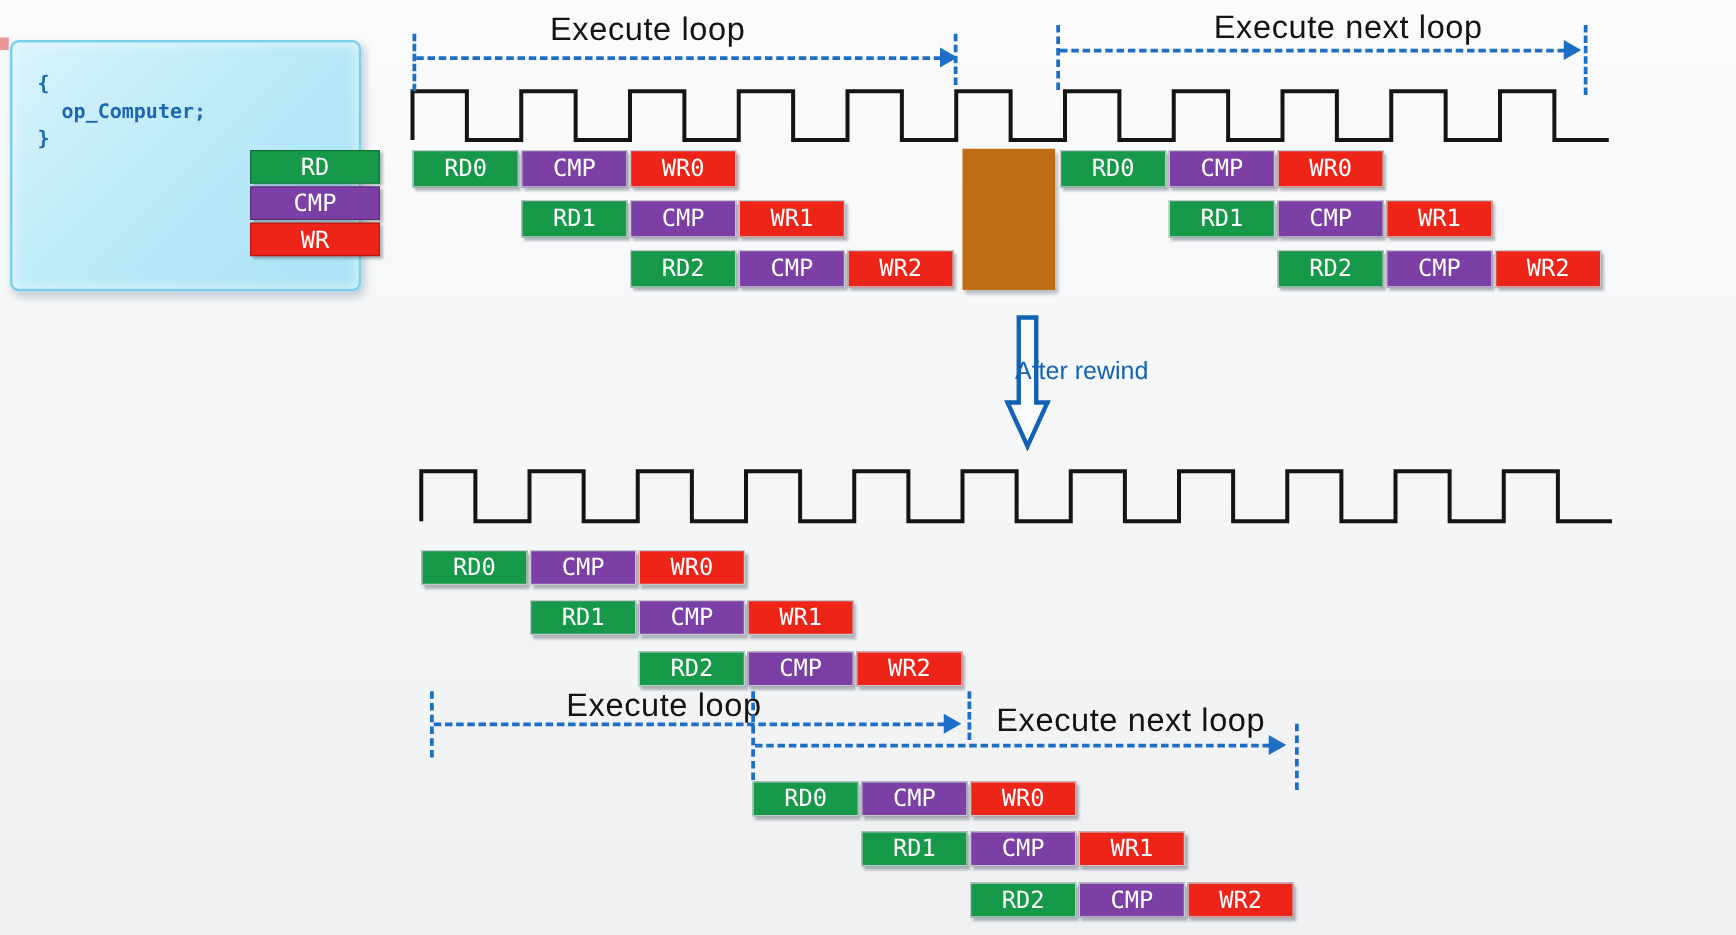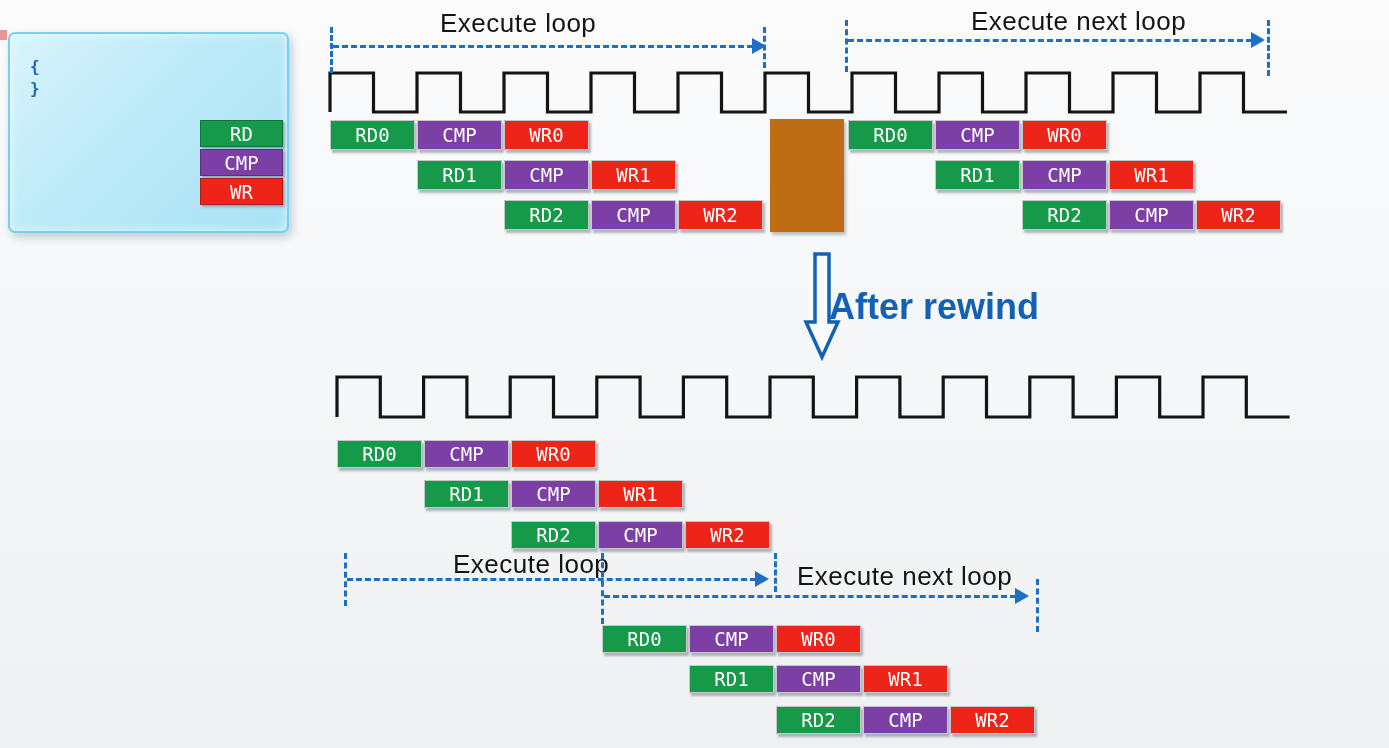--- a/index.html
+++ b/index.html
@@ -18,21 +18,21 @@
     box-sizing:border-box;
   }
   .code-text{
     position:absolute;left:20px;top:22px;
     font-family:"DejaVu Sans Mono",monospace;font-size:16px;line-height:22px;
     color:#1b66b5;font-weight:bold;
   }
   .code-line{white-space:pre;}
   .legend{position:absolute;left:200px;top:120px;}
   .legend-box{
-    width:83px;height:27px;margin-bottom:2px;
+    width:104px;height:27px;margin-bottom:2px;
     display:flex;align-items:center;justify-content:center;
     color:#fff;font-family:"DejaVu Sans Mono",monospace;font-size:19px;
     border:1px solid rgba(0,0,0,.25);box-sizing:border-box;
     box-shadow:2px 2px 2px rgba(60,70,80,.35);
   }
   
   .stage-cell{
     position:absolute;width:85px;
     display:flex;align-items:center;justify-content:center;
     color:#fff;font-family:"DejaVu Sans Mono",monospace;font-size:19px;
@@ -54,42 +54,43 @@
   .dash-h{position:absolute;height:0;border-top:3px dashed #1d6ec6;}
   .dash-v{position:absolute;width:0;border-left:3px dashed #1d6ec6;}
   .arrow-right{
     position:absolute;width:0;height:0;
     border-left:14px solid #1d6ec6;border-top:8px solid transparent;border-bottom:8px solid transparent;
   }
   .section-label{
     position:absolute;color:#141414;font-size:26px;letter-spacing:0.5px;white-space:nowrap;
   }
   .after-rewind-label{
-    position:absolute;left:829px;top:286px;
-    color:#1261b4;font-size:36px;font-weight:bold;white-space:nowrap;
+    position:absolute;left:812px;top:286px;
+    color:#1261b4;font-size:20px;font-weight:normal;white-space:nowrap;
   }
   svg.overlay{position:absolute;left:0;top:0;pointer-events:none;}
   .red-sliver{position:absolute;left:0;top:30px;width:7px;height:10px;background:#e06060;opacity:.65;}
 </style>
 </head>
 <body>
 
 <div id="canvas">
 
   <svg class="overlay" width="1389" height="748" viewBox="0 0 1389 748">
     <path id="wave-top" fill="none" stroke="#141414" stroke-width="3.2" stroke-linejoin="miter" d="M 330 112 L 330 73 L 373.5 73 L 373.5 112 L 417 112 L 417 73 L 460.5 73 L 460.5 112 L 504 112 L 504 73 L 547.5 73 L 547.5 112 L 591 112 L 591 73 L 634.5 73 L 634.5 112 L 678 112 L 678 73 L 721.5 73 L 721.5 112 L 765 112 L 765 73 L 808.5 73 L 808.5 112 L 852 112 L 852 73 L 895.5 73 L 895.5 112 L 939 112 L 939 73 L 982.5 73 L 982.5 112 L 1026 112 L 1026 73 L 1069.5 73 L 1069.5 112 L 1113 112 L 1113 73 L 1156.5 73 L 1156.5 112 L 1200 112 L 1200 73 L 1243.5 73 L 1243.5 112 L 1287 112"></path>
     <path id="wave-bottom" fill="none" stroke="#141414" stroke-width="3.2" stroke-linejoin="miter" d="M 337 417 L 337 377 L 380.3 377 L 380.3 417 L 423.6 417 L 423.6 377 L 466.90000000000003 377 L 466.90000000000003 417 L 510.20000000000005 417 L 510.20000000000005 377 L 553.5 377 L 553.5 417 L 596.8000000000001 417 L 596.8000000000001 377 L 640.1 377 L 640.1 417 L 683.4000000000001 417 L 683.4000000000001 377 L 726.7 377 L 726.7 417 L 770.0000000000001 417 L 770.0000000000001 377 L 813.3000000000001 377 L 813.3000000000001 417 L 856.6000000000001 417 L 856.6000000000001 377 L 899.9000000000001 377 L 899.9000000000001 417 L 943.2000000000002 417 L 943.2000000000002 377 L 986.5000000000001 377 L 986.5000000000001 417 L 1029.8000000000002 417 L 1029.8000000000002 377 L 1073.1000000000001 377 L 1073.1000000000001 417 L 1116.4 417 L 1116.4 377 L 1159.7 377 L 1159.7 417 L 1203 417 L 1203 377 L 1246.3 377 L 1246.3 417 L 1289.6 417"></path>
     <polygon points="815,254 829,254 829,322 838,322 822,357 806,322 815,322" fill="#fafbfc" stroke="#1261b4" stroke-width="3.5" stroke-linejoin="miter"></polygon>
   </svg>
 
   <div class="red-sliver"></div>
 
   <div class="code-panel">
     <div class="code-text">
       <div class="code-line">{</div>
+      <div class="code-line">  op_Computer;</div>
       <div class="code-line">}</div>
     </div>
   </div>
   <div class="legend">
     <div class="legend-box rd">RD</div>
     <div class="legend-box cmp">CMP</div>
     <div class="legend-box wr">WR</div>
   </div>
 
   <div class="section-label" style="left:440px;top:8px">Execute loop</div>

